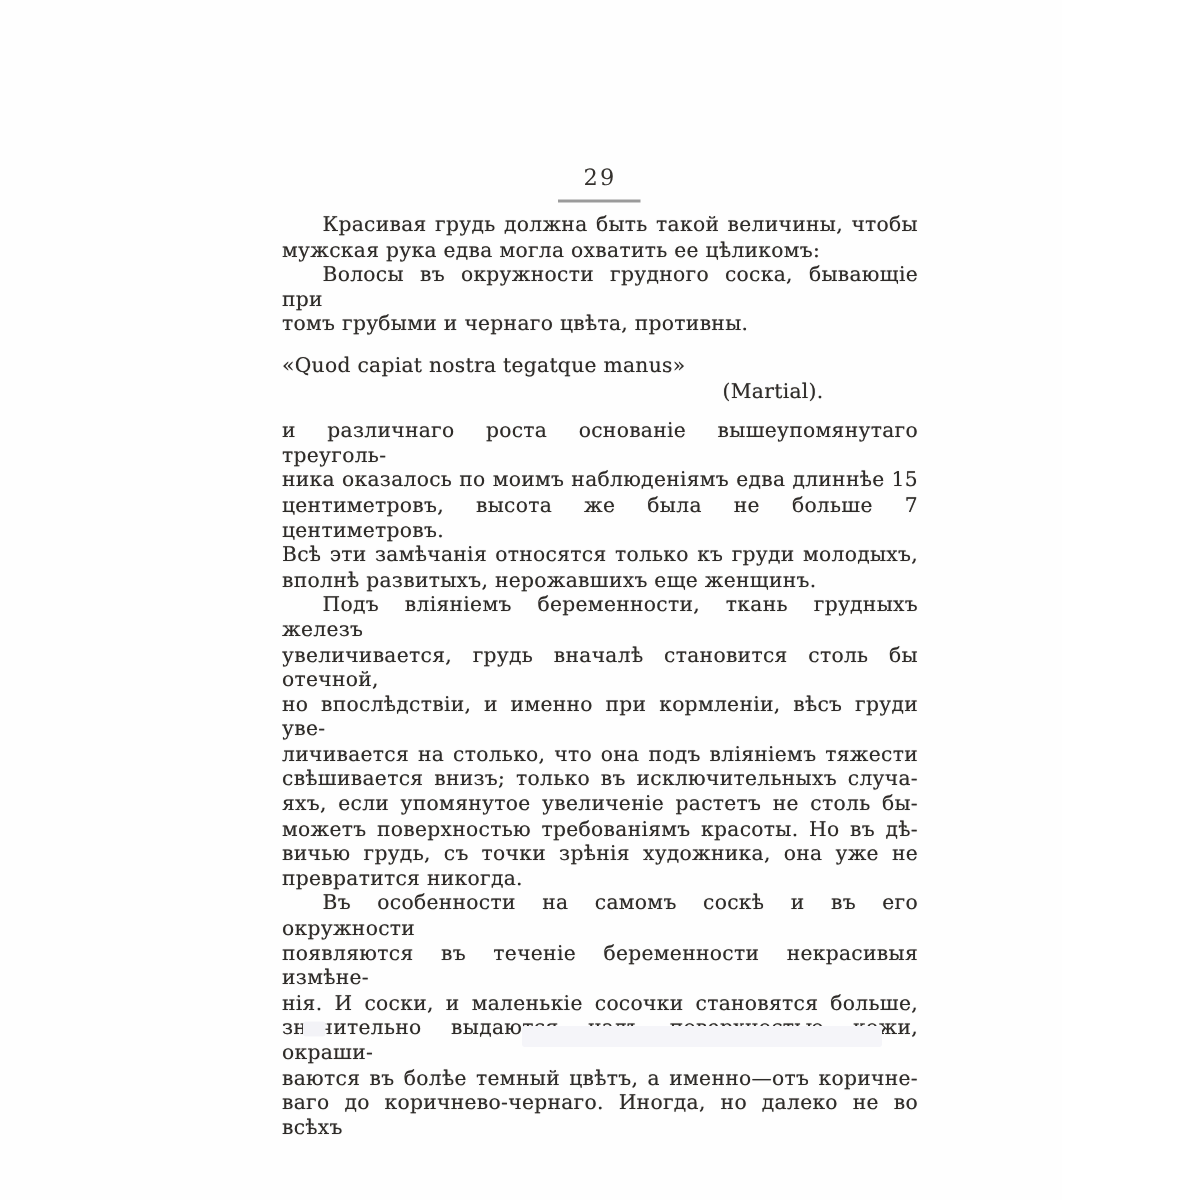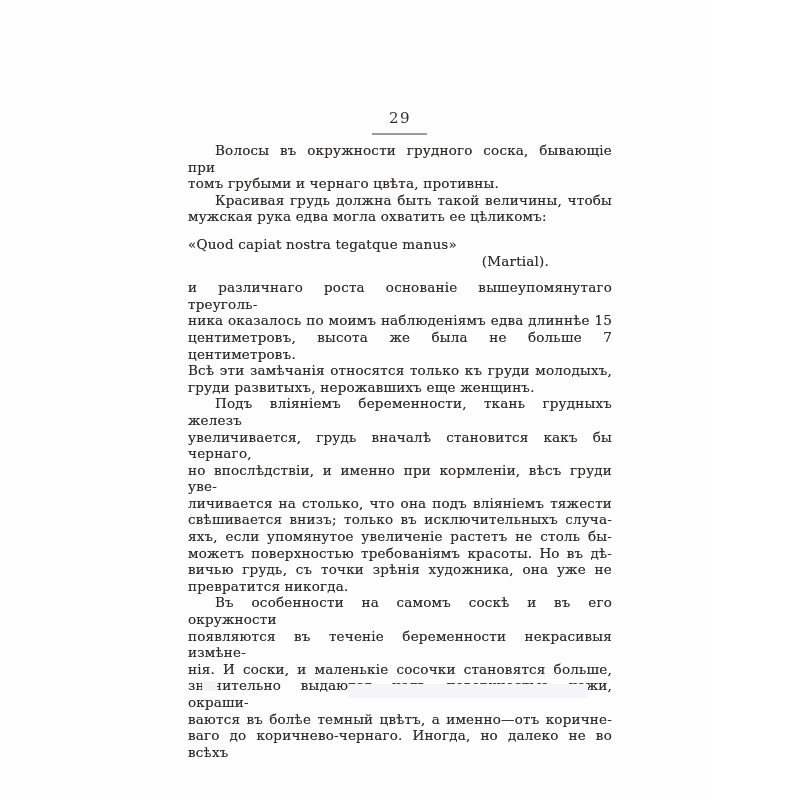--- a/index.html
+++ b/index.html
@@ -42,41 +42,41 @@
   .artifact-b { top:681px; left:202px; width:15px; height:10px; background:#f3f3f7; }
 </style>
 </head>
 <body>
 
 <div class="page">
   <div class="pageno">29</div>
   <div class="pageno-rule"></div>
   <div class="text-block" id="text-block">
       <div class="para">
+        <div class="line jfull ind">Красивая грудь должна быть такой величины, чтобы</div>
+        <div class="line">мужская рука едва могла охватить ее цѣликомъ:</div>
+      </div>
+      <div class="para">
         <div class="line jfull ind">Волосы въ окружности грудного соска, бывающіе при</div>
         <div class="line">томъ грубыми и чернаго цвѣта, противны.</div>
-      </div>
-      <div class="para">
-        <div class="line jfull ind">Красивая грудь должна быть такой величины, чтобы</div>
-        <div class="line">мужская рука едва могла охватить ее цѣликомъ:</div>
       </div>
       <div class="quote">
         <div class="quote-main">«Quod capiat nostra tegatque manus»</div>
         <div class="quote-attr">(Martial).</div>
       </div>
       <div class="para">
         <div class="line jfull">и различнаго роста основаніе вышеупомянутаго треуголь-</div>
         <div class="line jfull">ника оказалось по моимъ наблюденіямъ едва длиннѣе 15</div>
         <div class="line jfull">центиметровъ, высота же была не больше 7 центиметровъ.</div>
         <div class="line jfull">Всѣ эти замѣчанія относятся только къ груди молодыхъ,</div>
-        <div class="line">груди развитыхъ, нерожавшихъ еще женщинъ.</div>
+        <div class="line">вполнѣ развитыхъ, нерожавшихъ еще женщинъ.</div>
       </div>
       <div class="para">
         <div class="line jfull ind">Подъ вліяніемъ беременности, ткань грудныхъ железъ</div>
-        <div class="line jfull">увеличивается, грудь вначалѣ становится какъ бы чернаго,</div>
+        <div class="line jfull">увеличивается, грудь вначалѣ становится столь бы отечной,</div>
         <div class="line jfull">но впослѣдствіи, и именно при кормленіи, вѣсъ груди уве-</div>
         <div class="line jfull">личивается на столько, что она подъ вліяніемъ тяжести</div>
         <div class="line jfull">свѣшивается внизъ; только въ исключительныхъ случа-</div>
         <div class="line jfull">яхъ, если упомянутое увеличеніе растетъ не столь бы-</div>
         <div class="line jfull">можетъ поверхностью требованіямъ красоты. Но въ дѣ-</div>
         <div class="line jfull">вичью грудь, съ точки зрѣнія художника, она уже не</div>
         <div class="line">превратится никогда.</div>
       </div>
       <div class="para">
         <div class="line jfull ind">Въ особенности на самомъ соскѣ и въ его окружности</div>

